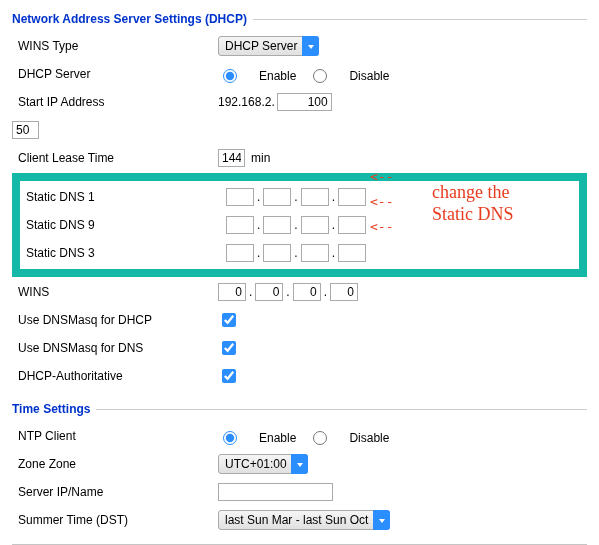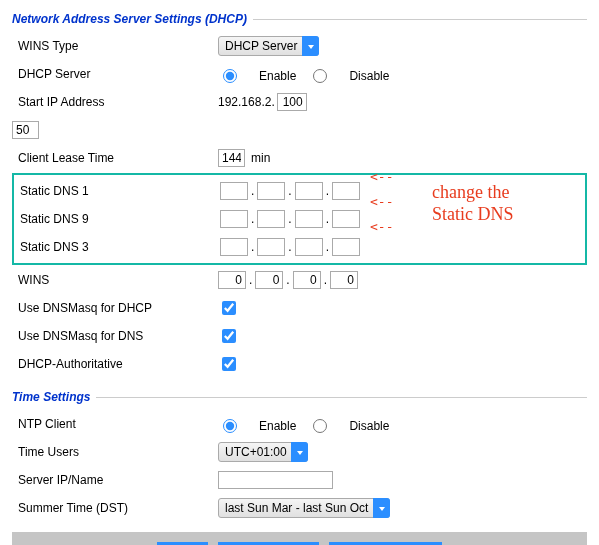--- a/index.html
+++ b/index.html
@@ -12,21 +12,20 @@
     box-sizing: border-box;
     background: #fff;
   }
   .section-title {
     color: #0033cc;
     font-weight: bold;
     font-size: 12px;
     display: flex;
     align-items: center;
     margin-bottom: 6px;
-    font-style: italic;
   }
   .section-title .line {
     flex: 1;
     border-top: 1px solid #ccc;
     margin-left: 6px;
   }
   .row {
     display: flex;
     align-items: center;
     min-height: 26px;
@@ -90,21 +89,21 @@
   .num-field { width: 27px; text-align: center; }
   .wide-field { width: 115px; text-align: left; }
   .radio-wrap { display:inline-flex; align-items:flex-end; gap:19px; margin-right:10px; }
   input[type=radio], input[type=checkbox] {
     accent-color: #2b8eff;
     width:14px; height:14px;
   }
   .dot { padding: 0 1px; }
   .unit { margin-left: 4px; }
   .highlight-box {
-    border: 2px solid #14b8a6;
+    border: 8px solid #14b8a6;
     padding: 2px 0;
     margin: 1px 0;
   }
   .annotation {
     position: absolute;
     color: #e83c1e;
     font-family: Liberation Serif, serif;
     font-size: 18px;
     line-height: 1.2;
     left: 420px;
@@ -167,21 +166,21 @@
           <input type="radio" style="">
           <span>Disable</span>
         </label>
     </div>
   </div>
 
   <div class="row">
     <div class="label-col">Start IP Address</div>
     <div class="input-col">
       <span>192.168.2.</span>
-      <input type="text" class="num-field" style="width: 30px;" value="100">
+      <input type="text" class="num-field" style="width: 55px;" value="100">
     </div>
   </div>
 
   <div class="row">
     <div class="input-col">
       <input type="text" class="num-field" style="text-align: left;" value="50">
     </div>
   </div>
 
   <div class="row">
@@ -284,21 +283,21 @@
           <span>Enable</span>
         </label>
       <label class="radio-wrap">
           <input type="radio" style="">
           <span>Disable</span>
         </label>
     </div>
   </div>
 
   <div class="row">
-    <div class="label-col">Time Users</div>
+    <div class="label-col">Zone Zone</div>
     <div class="input-col">
       <span class="select-blue-caret">
         <select><option>UTC+01:00</option></select>
       </span>
     </div>
   </div>
 
   <div class="row">
     <div class="label-col">Server IP/Name</div>
     <div class="input-col">

